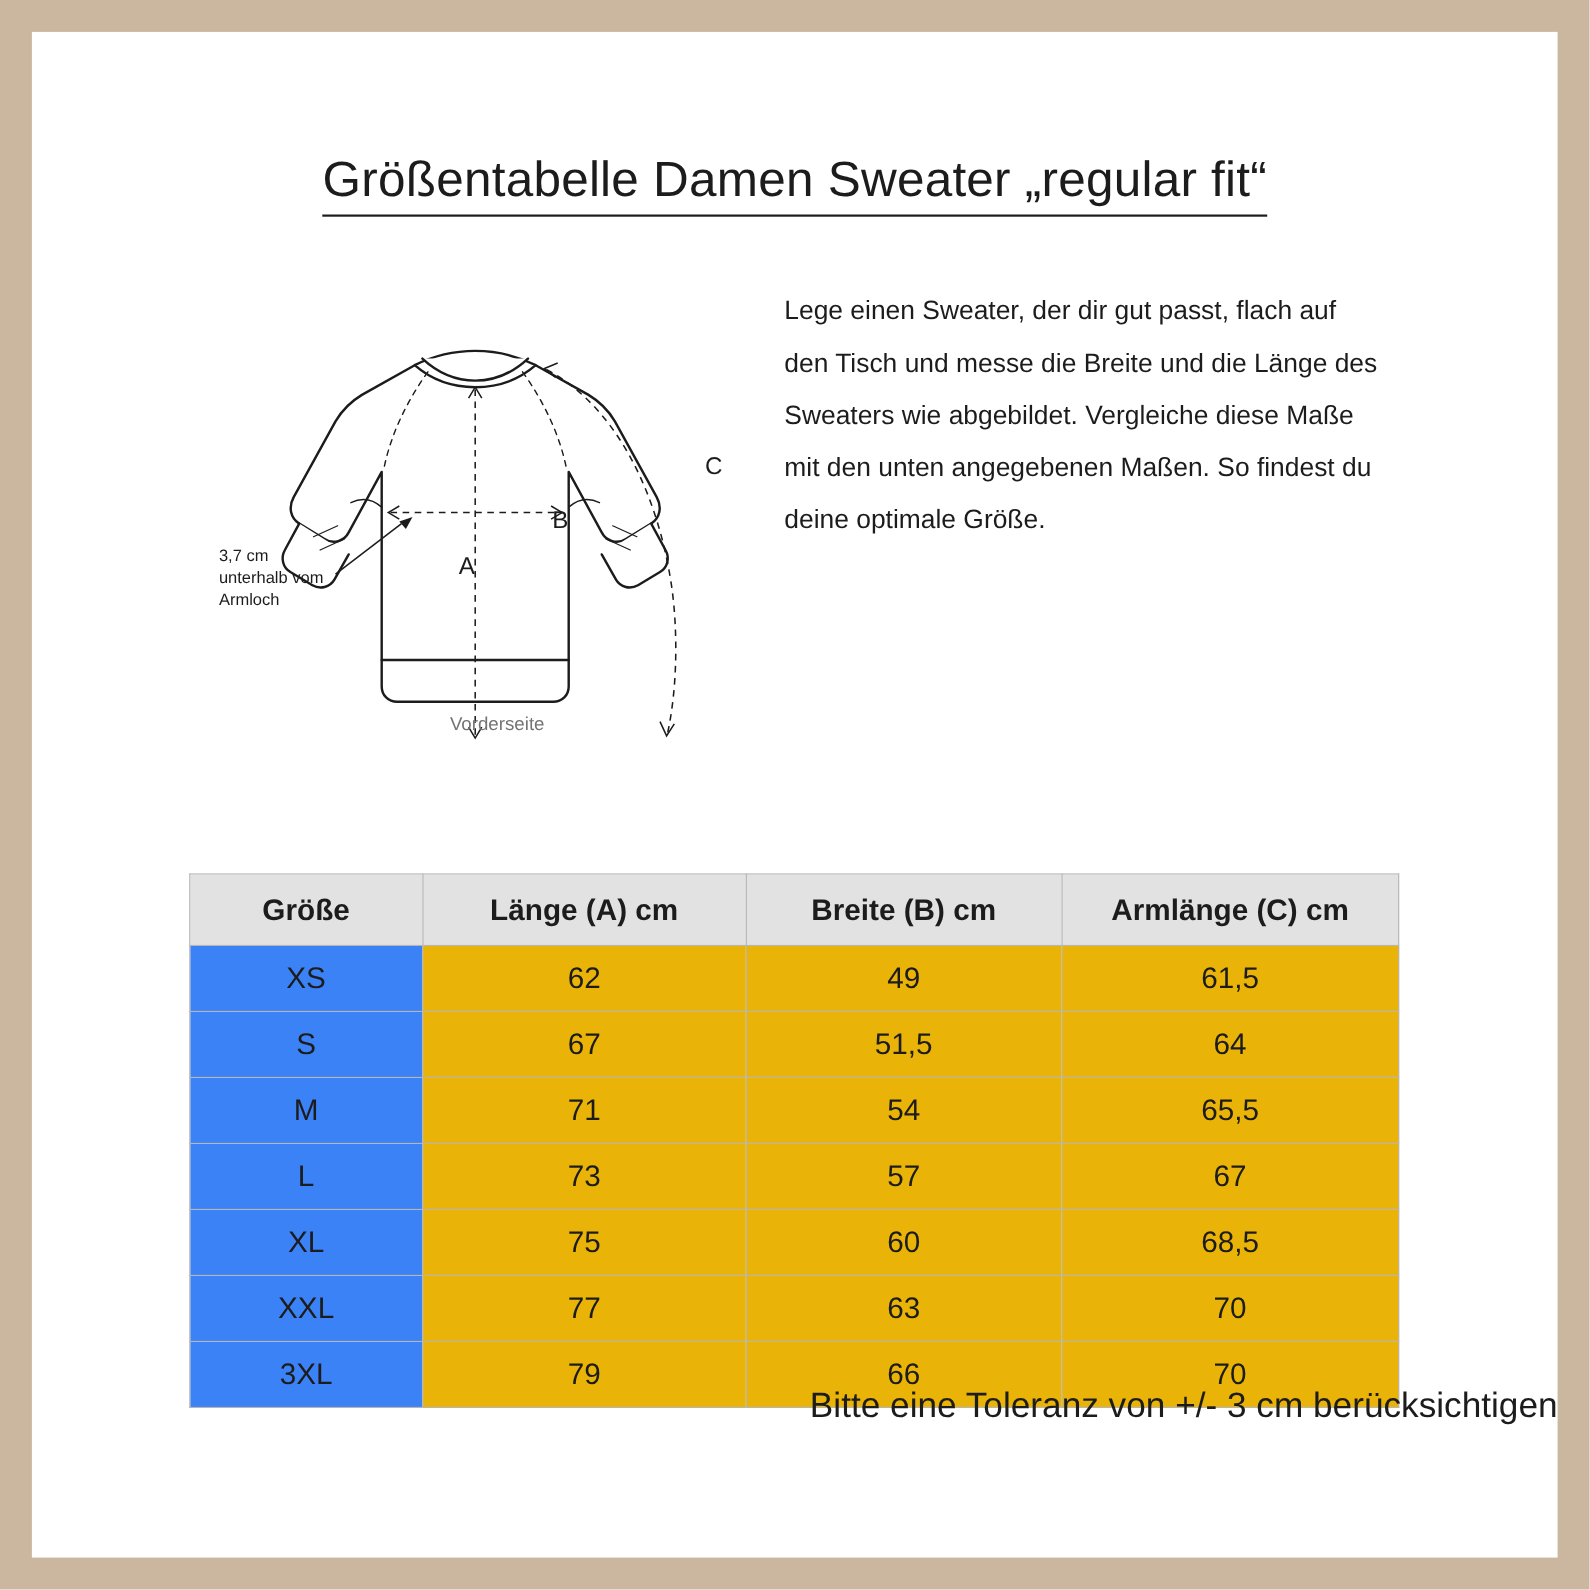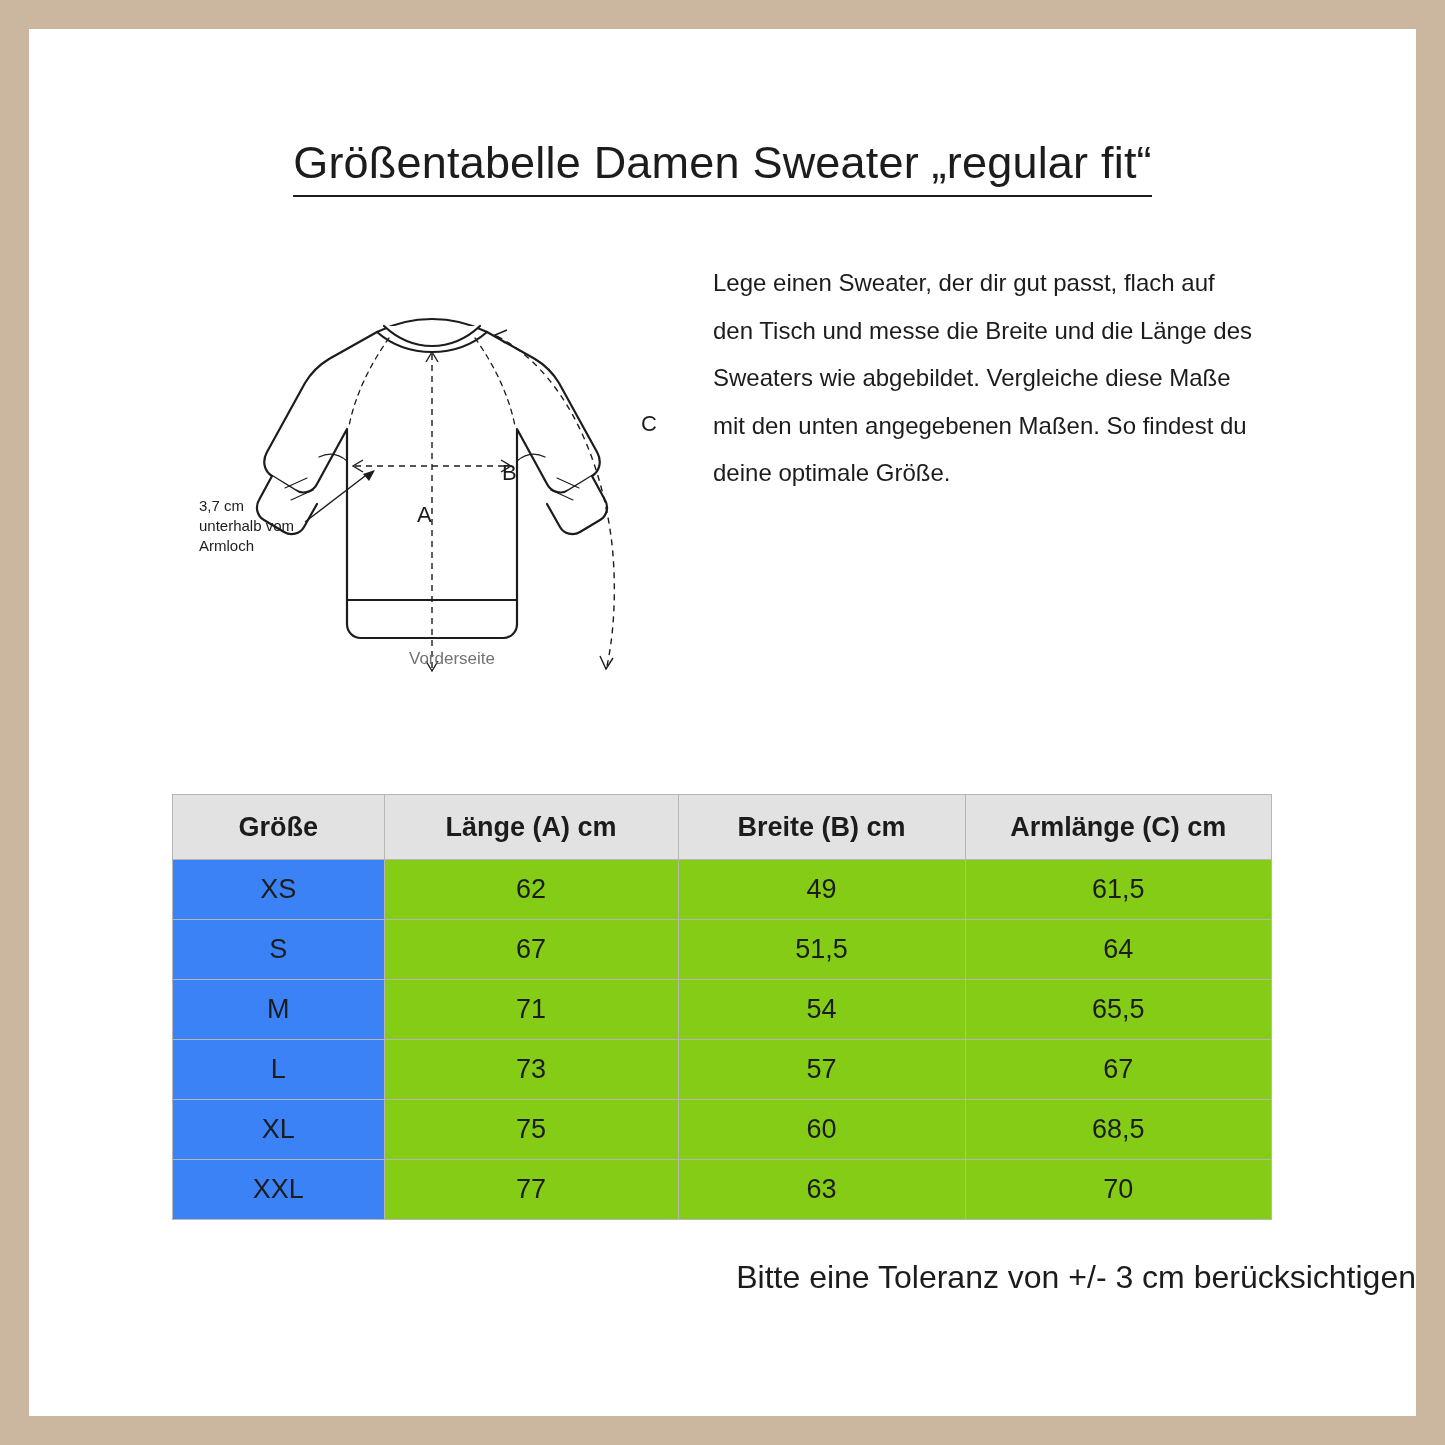--- a/index.html
+++ b/index.html
@@ -97,21 +97,21 @@
     border-collapse: collapse;
     font-size: 27px;
     color: #1c1c1c;
   }
   table.size-table th,
   table.size-table td {
     border: 1px solid #b6b6b6;
     text-align: center;
     height: 57px;
     font-weight: normal;
-    background: #84cc16;
+    background: #eab308;
   }
   table.size-table thead th {
     background: #e2e2e2;
     font-weight: bold;
     font-size: 27px;
     height: 62px;
   }
   table.size-table tbody td:first-child {
     background: #3b82f6;
   }
@@ -257,18 +257,24 @@
         <td>75</td>
         <td>60</td>
         <td>68,5</td>
       </tr>
       <tr>
         <td>XXL</td>
         <td>77</td>
         <td>63</td>
         <td>70</td>
       </tr>
+      <tr>
+        <td>3XL</td>
+        <td>79</td>
+        <td>66</td>
+        <td>70</td>
+      </tr>
     </tbody>
   </table>
 
   <div class="footnote">Bitte eine Toleranz von +/- 3 cm berücksichtigen</div>
 
 </div>
 
 </body></html>

